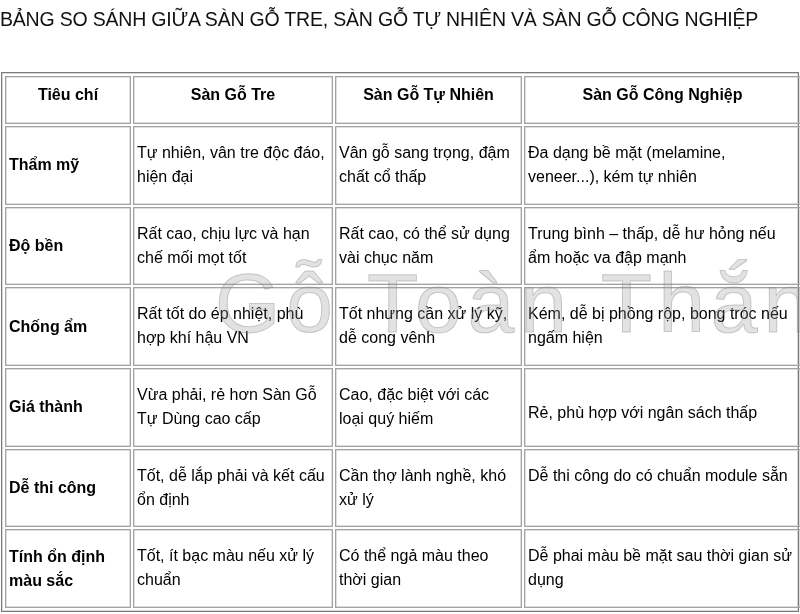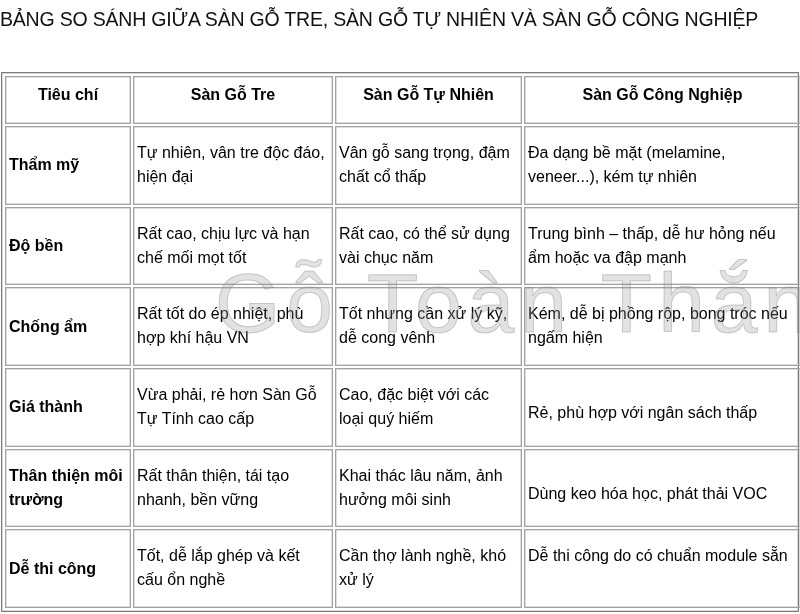--- a/index.html
+++ b/index.html
@@ -118,33 +118,33 @@
         <td class="cell">Trung bình – thấp, dễ hư hỏng nếu ẩm hoặc va đập mạnh</td>
       </tr>
       <tr>
         <td class="crit">Chống ẩm</td>
         <td class="cell">Rất tốt do ép nhiệt, phù hợp khí hậu VN</td>
         <td class="cell">Tốt nhưng cần xử lý kỹ, dễ cong vênh</td>
         <td class="cell">Kém, dễ bị phồng rộp, bong tróc nếu ngấm hiện</td>
       </tr>
       <tr>
         <td class="crit">Giá thành</td>
-        <td class="cell">Vừa phải, rẻ hơn Sàn Gỗ Tự Tính cao cấp</td>
+        <td class="cell">Vừa phải, rẻ hơn Sàn Gỗ Tự Dùng cao cấp</td>
         <td class="cell">Cao, đặc biệt với các loại quý hiếm</td>
         <td class="cell mid">Rẻ, phù hợp với ngân sách thấp</td>
       </tr>
       <tr>
-        <td class="crit">Thân thiện môi trường</td>
-        <td class="cell">Rất thân thiện, tái tạo nhanh, bền vững</td>
-        <td class="cell">Khai thác lâu năm, ảnh hưởng môi sinh</td>
-        <td class="cell mid">Dùng keo hóa học, phát thải VOC</td>
+        <td class="crit">Dễ thi công</td>
+        <td class="cell">Tốt, dễ lắp phải và kết cấu ổn định</td>
+        <td class="cell">Cần thợ lành nghề, khó xử lý</td>
+        <td class="cell">Dễ thi công do có chuẩn module sẵn</td>
       </tr>
       <tr>
-        <td class="crit">Dễ thi công</td>
-        <td class="cell">Tốt, dễ lắp ghép và kết cấu ổn nghề</td>
-        <td class="cell">Cần thợ lành nghề, khó xử lý</td>
-        <td class="cell">Dễ thi công do có chuẩn module sẵn</td>
+        <td class="crit">Tính ổn định màu sắc</td>
+        <td class="cell">Tốt, ít bạc màu nếu xử lý chuẩn</td>
+        <td class="cell">Có thể ngả màu theo thời gian</td>
+        <td class="cell">Dễ phai màu bề mặt sau thời gian sử dụng</td>
       </tr>
     </tbody>
   </table>
 </div>
 
 <div class="watermark">Gỗ Toàn Thắng</div>
 
 </body></html>

